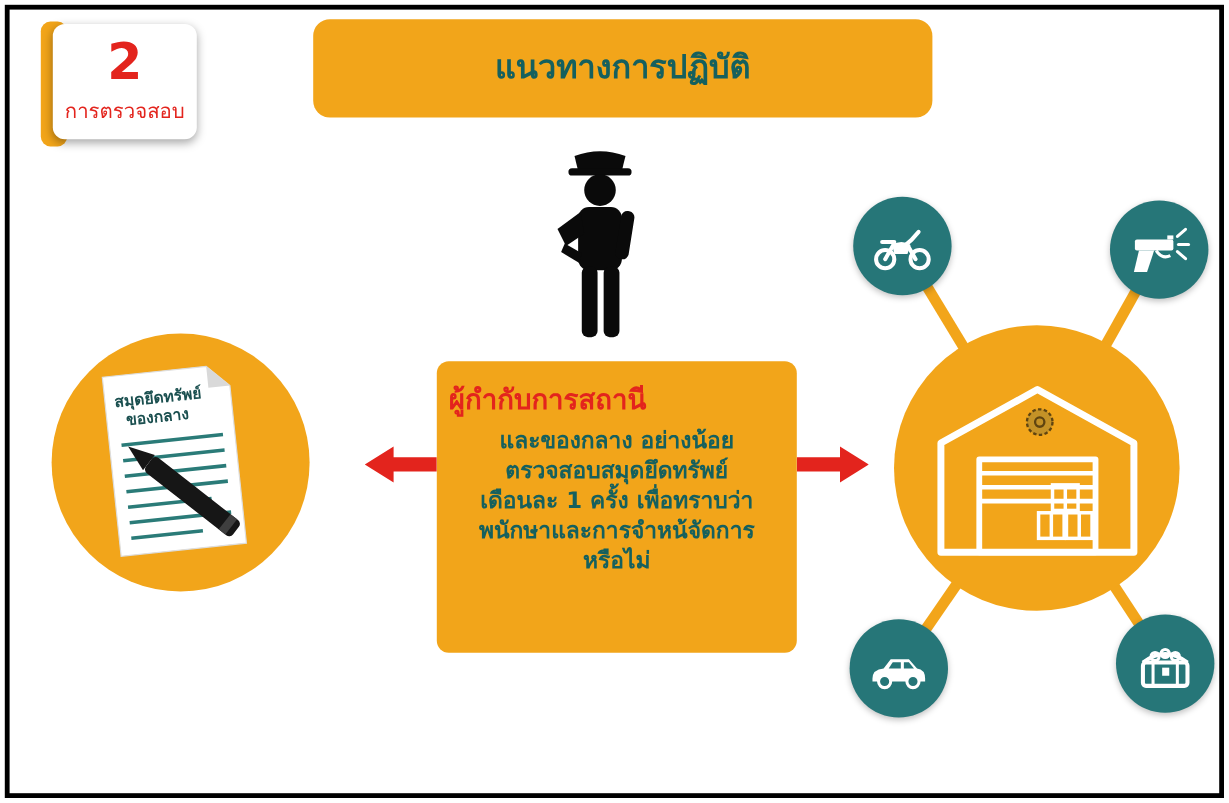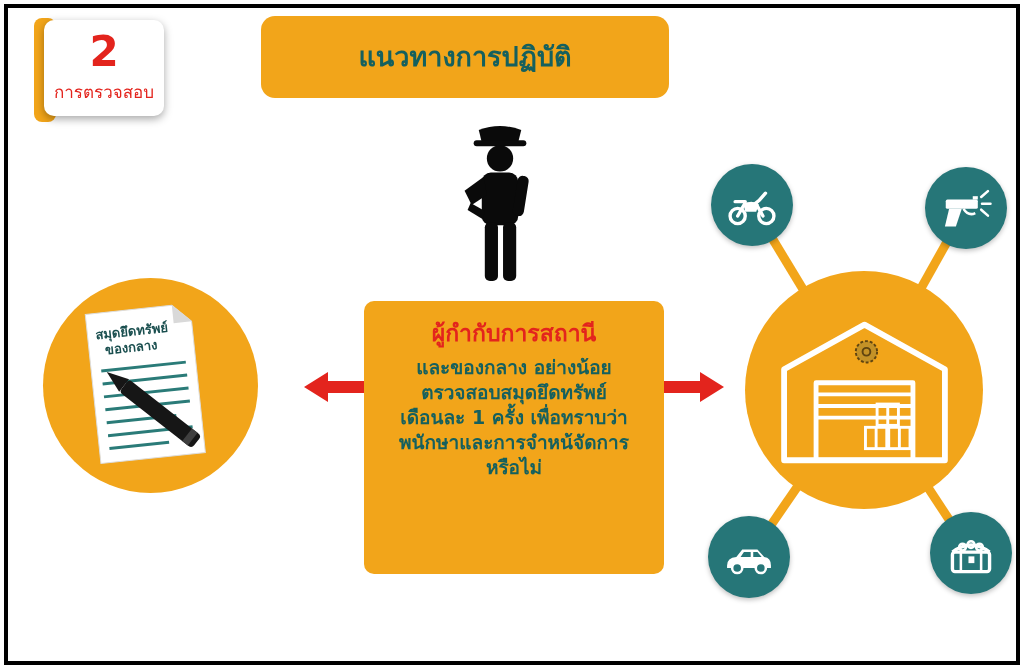--- a/index.html
+++ b/index.html
@@ -19,38 +19,38 @@
   
   .badge-ribbon{position:absolute;left:26px;top:10px;width:22px;height:104px;
     background:var(--yellow);border-radius:8px;}
   .badge-card{position:absolute;left:36px;top:12px;width:120px;height:96px;
     background:#fff;border-radius:10px;box-shadow:0 3px 8px rgba(0,0,0,.35);
     display:flex;flex-direction:column;align-items:center;justify-content:center;}
   .badge-number{color:var(--red);font-size:42px;font-weight:bold;line-height:1;}
   .badge-label{color:var(--red);font-size:17px;font-weight:normal;margin-top:5px;}
 
   
-  .header{position:absolute;left:253px;top:8px;width:408px;height:82px;
+  .header{position:absolute;left:253px;top:8px;width:516px;height:82px;
     background:var(--yellow);border-radius:14px;
     display:flex;flex-direction:column;align-items:center;justify-content:center;}
   .header-title{color:var(--dark-teal);font-size:27px;font-weight:bold;line-height:1.2;}
   .header-subtitle{color:var(--red);font-size:21px;font-weight:bold;line-height:1.2;}
 
   
   .police{position:absolute;left:433px;top:116px;width:118px;height:162px;}
 
   
   .left-circle{position:absolute;left:35px;top:270px;width:215px;height:215px;
     border-radius:50%;background:var(--yellow);}
   .doc-svg{position:absolute;left:20px;top:12px;}
 
   
-  .center-box{position:absolute;left:356px;top:293px;width:300px;height:273px;
+  .center-box{position:absolute;left:356px;top:293px;width:300px;height:243px;
     background:var(--yellow);border-radius:10px;padding:14px 10px;
-    display:flex;flex-direction:column;align-items:center;}
+    display:flex;flex-direction:column;}
   .center-title{color:var(--red);font-size:23px;font-weight:bold;margin-bottom:4px;}
   .center-line{color:var(--dark-teal);font-size:19px;font-weight:bold;line-height:1.32;text-align:center;}
 
   
   .arrow{position:absolute;top:362px;width:60px;height:34px;}
   .arrow-left{left:296px;}
   .arrow-right{left:656px;}
 
   
   .connectors{position:absolute;left:688px;top:148px;width:335px;height:460px;}

